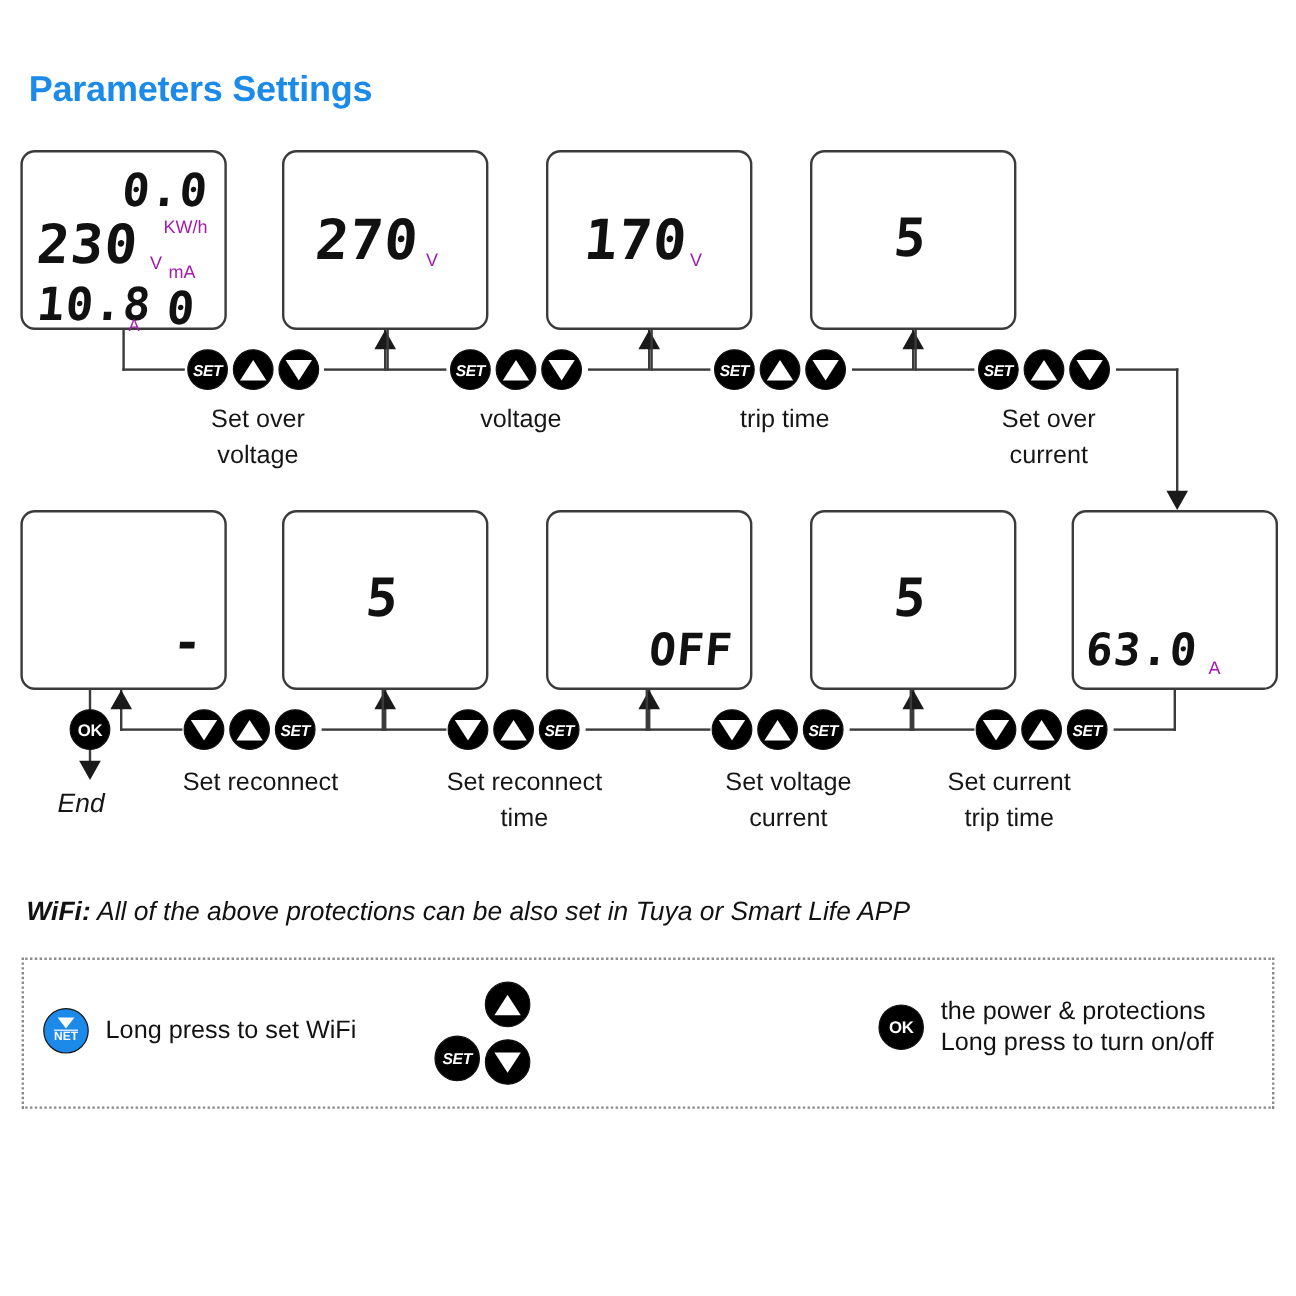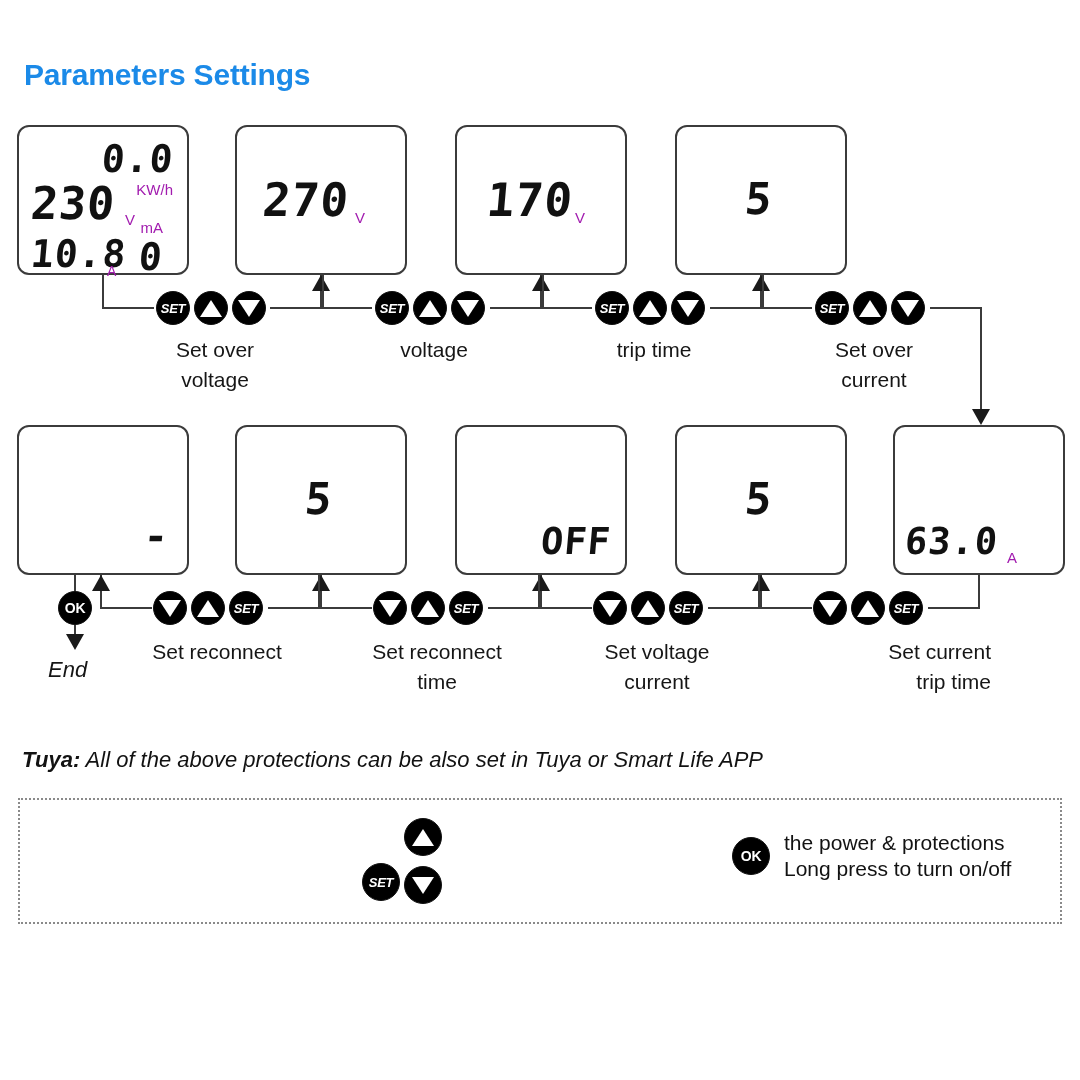--- a/index.html
+++ b/index.html
@@ -343,32 +343,39 @@
 
   <div class="btn" style="left:813px;top:591px;">
     <span class="tri-dn"></span>
   </div>
   <div class="btn" style="left:851px;top:591px;">
     <span class="tri-up"></span>
   </div>
   <div class="btn" style="left:889px;top:591px;">
     <span class="lbl">SET</span>
   </div>
-  <div class="cap" style="left:781px;top:637px;width:210px;text-align:right;">
+  <div class="cap" style="left:736px;top:637px;width:210px;">
     <div>Set current</div>
     <div>trip time</div>
   </div>
 
   <div class="note">
-    <b>Tuya:</b>
+    <b>WiFi:</b>
     <span>All of the above protections can be also set in Tuya or Smart Life APP</span>
   </div>
 
   <div class="legend">
 
+    <div class="lg-item" style="left:16px;top:40px;">
+      <div class="net-btn">
+        <span class="ntri"></span>
+        <span class="nlbl">NET</span>
+      </div>
+      <span class="lg-txt" style="margin-left:14px;">Long press to set WiFi</span>
+    </div>
 
     <div class="lg-item" style="left:342px;top:18px;">
       <div class="btn" style="position:relative;left:auto;top:auto;width:38px;height:38px;margin-top:42px;">
         <span class="lbl">SET</span>
       </div>
       <div class="stack">
         <div class="btn up">
           <span class="tri-up"></span>
         </div>
         <div class="btn dn">

